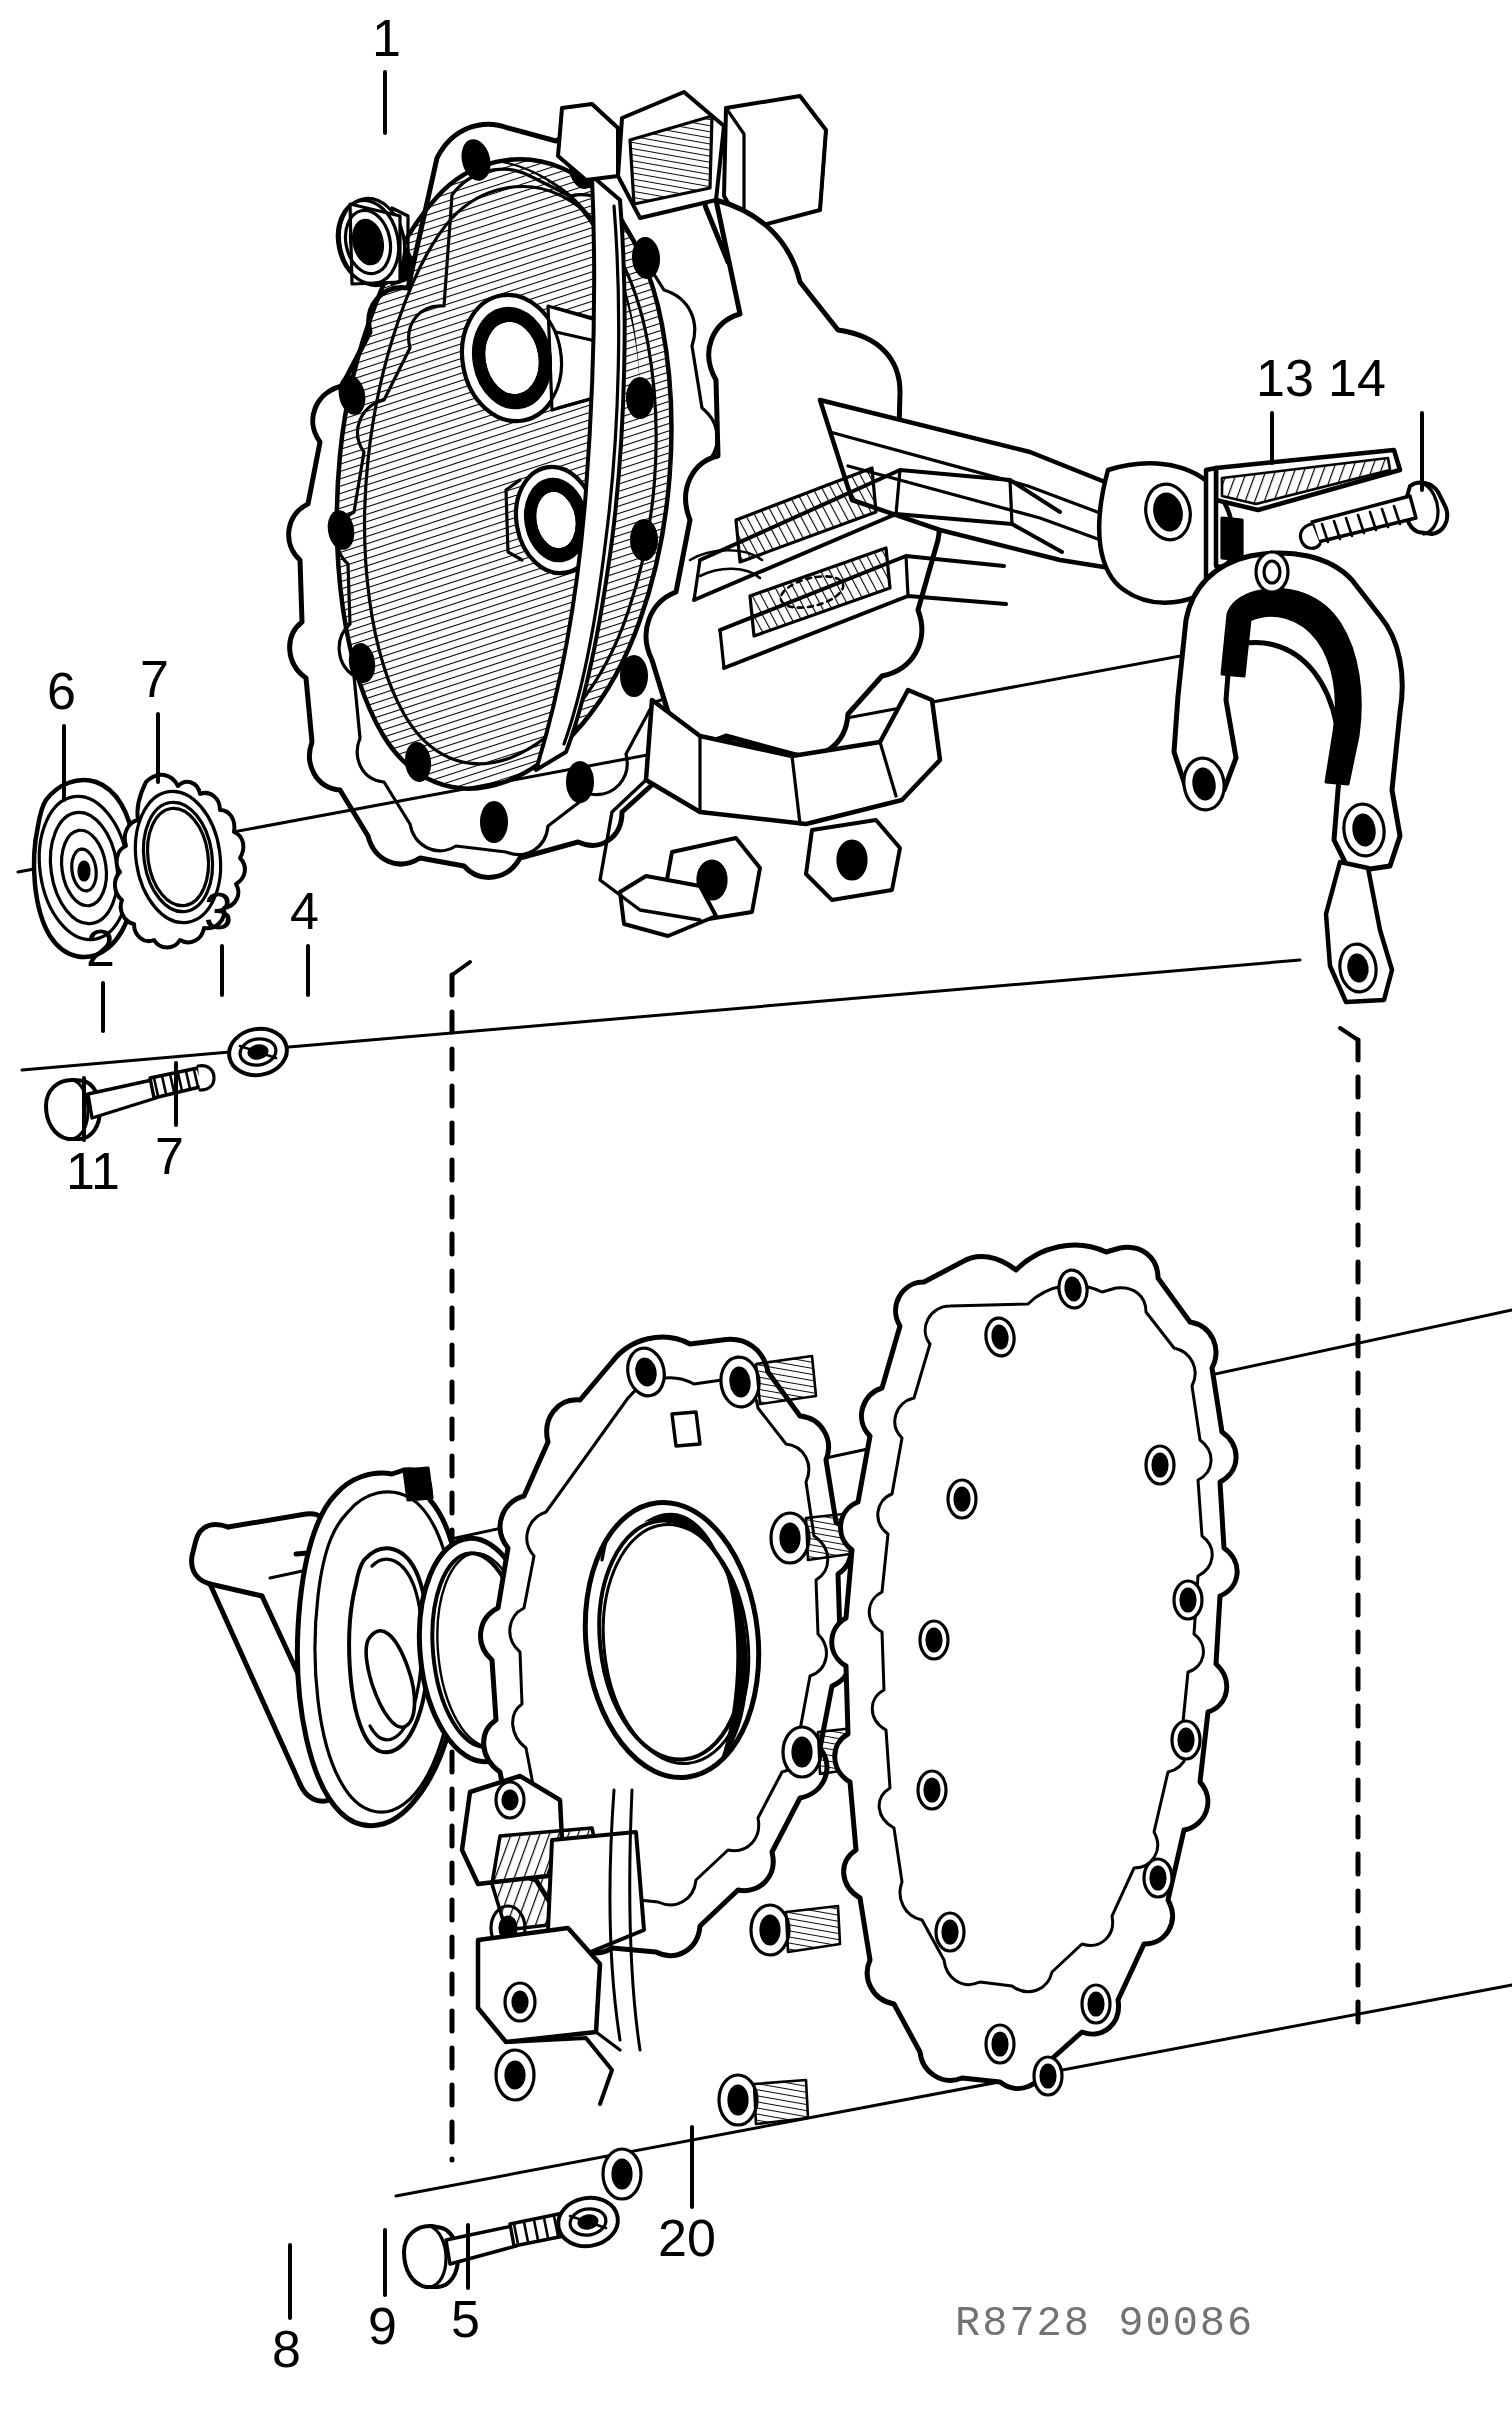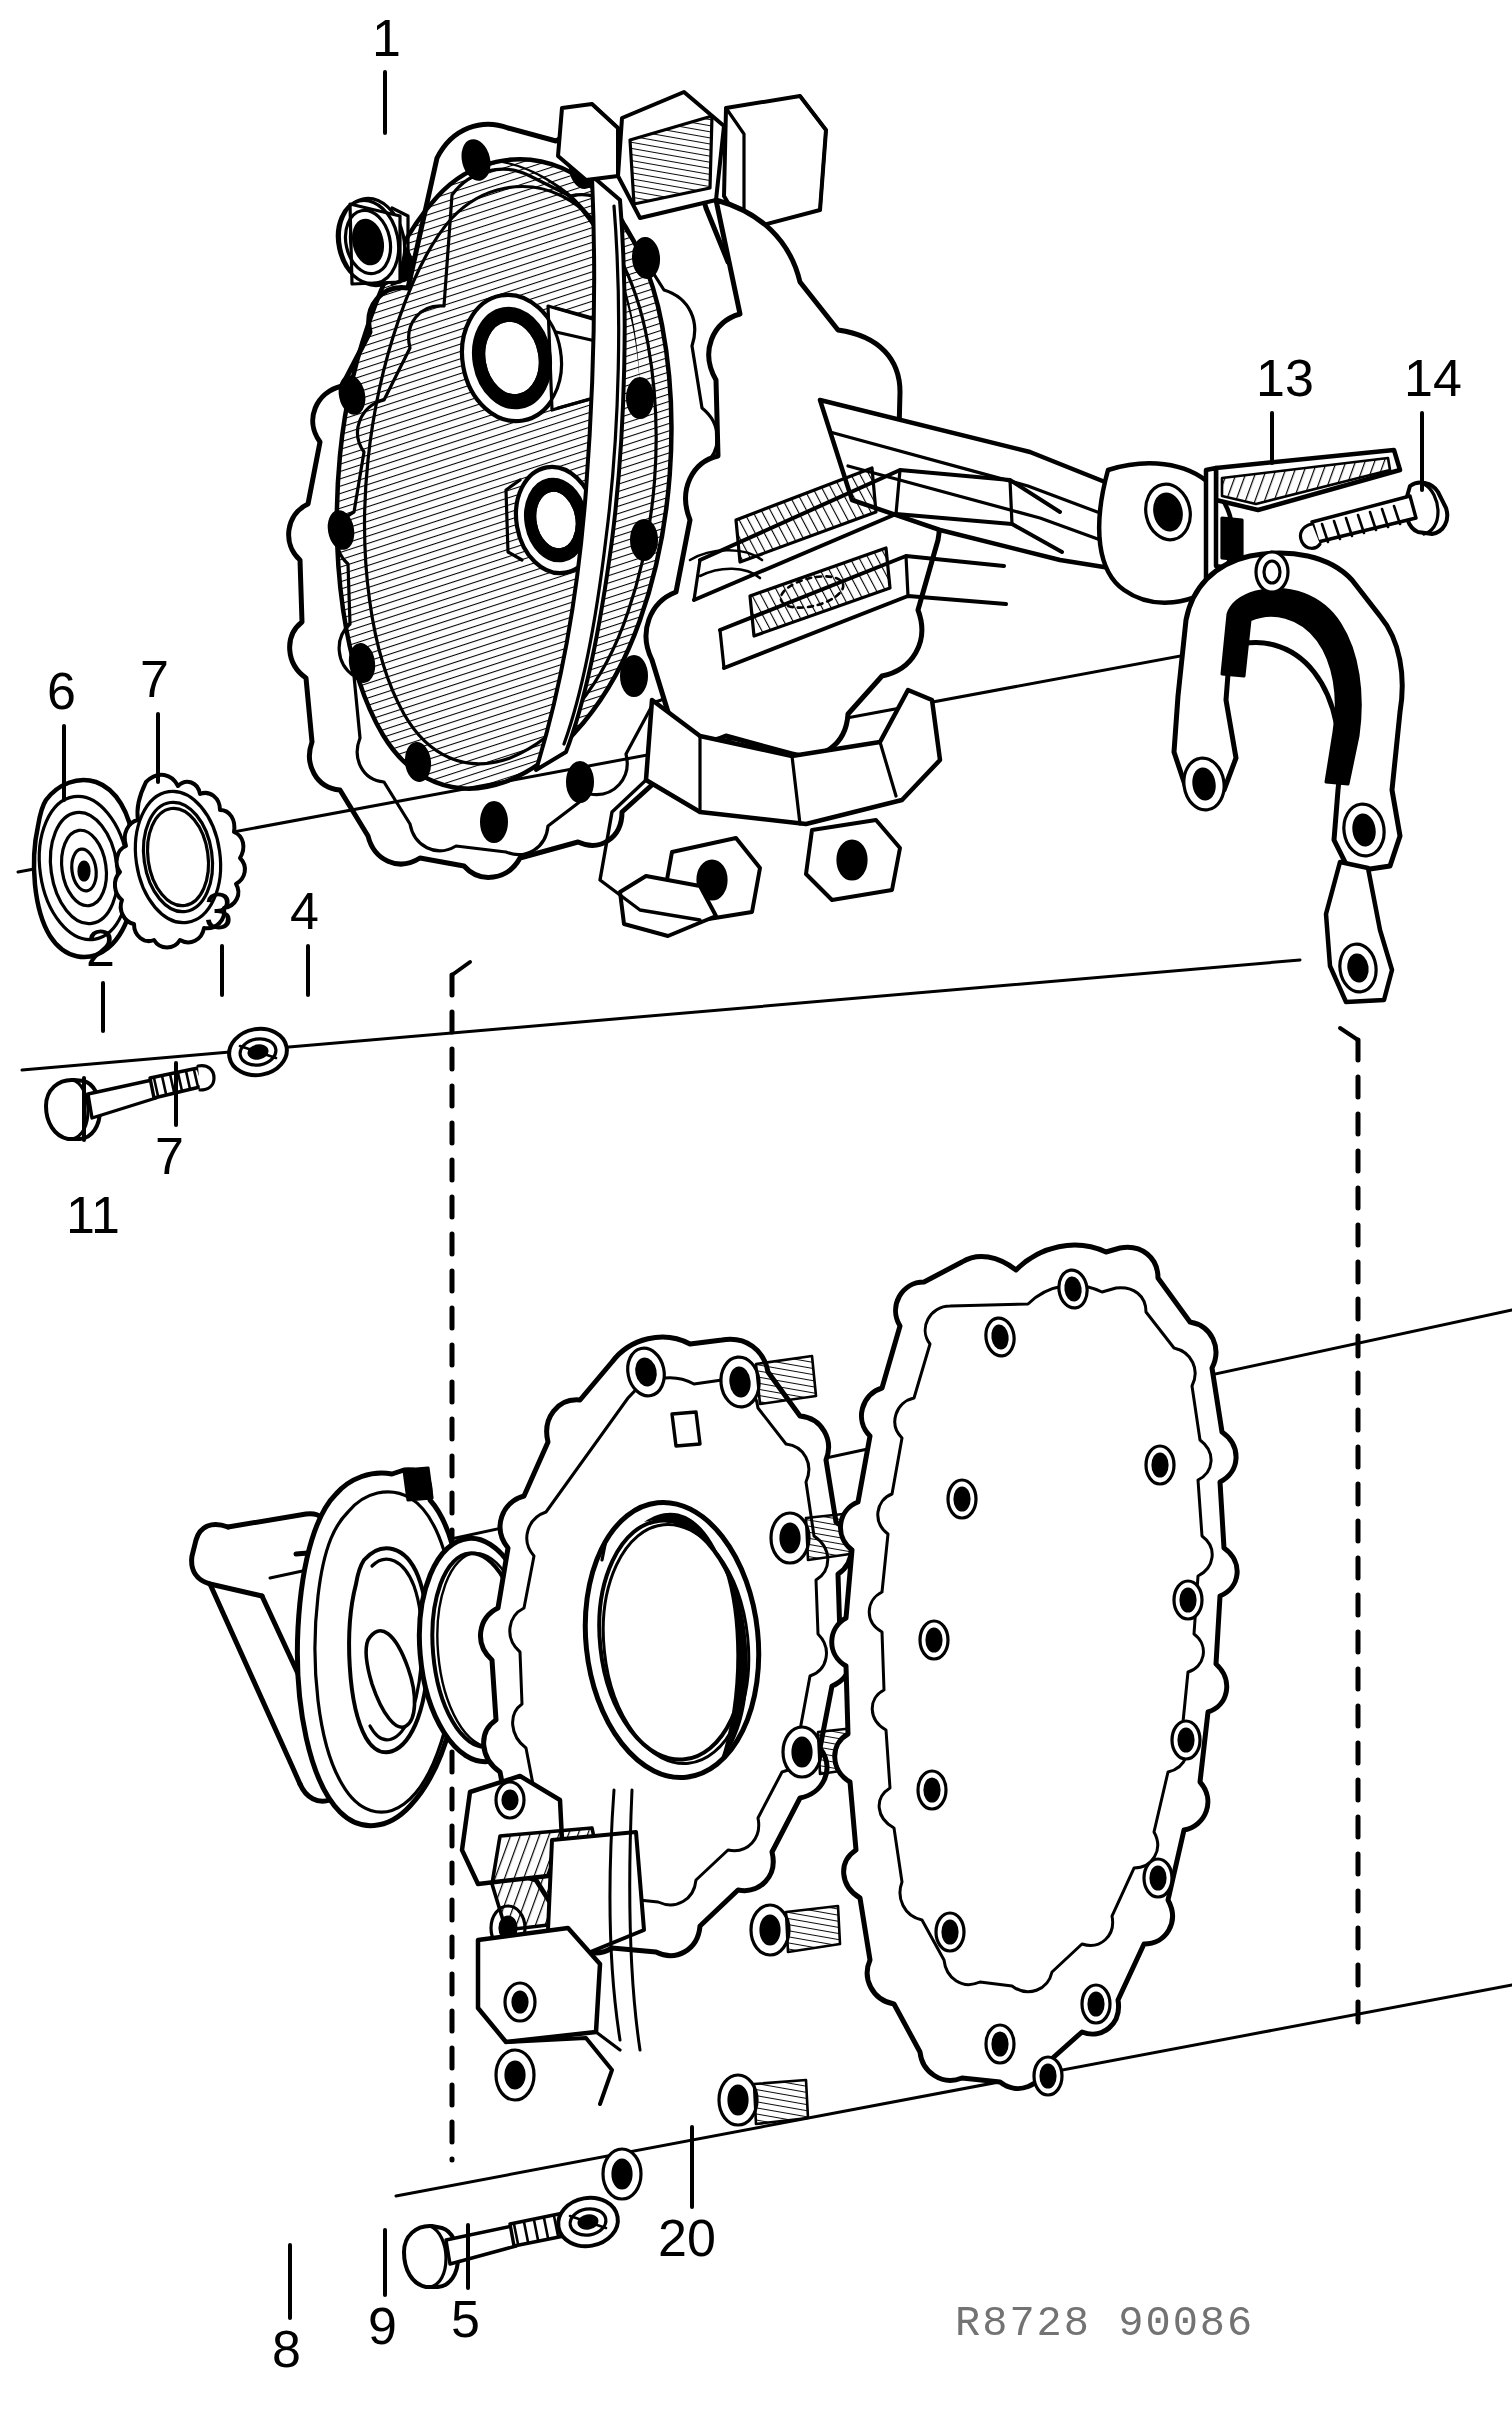--- a/index.html
+++ b/index.html
@@ -738,21 +738,21 @@
       <div class="callout" style="left: 372px; top: 12px;">1</div>
       <div class="callout" style="left: 86px; top: 922px;">2</div>
       <div class="callout" style="left: 204px; top: 885px;">3</div>
       <div class="callout" style="left: 290px; top: 885px;">4</div>
       <div class="callout" style="left: 451px; top: 2293px;">5</div>
       <div class="callout" style="left: 47px; top: 665px;">6</div>
       <div class="callout" style="left: 140px; top: 653px;">7</div>
       <div class="callout" style="left: 272px; top: 2323px;">8</div>
       <div class="callout" style="left: 368px; top: 2300px;">9</div>
       <div class="callout" style="left: 658px; top: 2212px;">20</div>
-      <div class="callout" style="left: 66px; top: 1145px; margin-top: 44px;">11</div>
+      <div class="callout" style="left: 66px; top: 1145px;">11</div>
       <div class="callout" style="left: 155px; top: 1130px;">7</div>
       <div class="callout" style="left: 1256px; top: 352px;">13</div>
-      <div class="callout" style="left: 1404px; top: 352px;">14</div>
+      <div class="callout" style="left: 1328px; top: 352px;">14</div>
     </div>
 
   <div id="refcode">R8728 90086</div>
 
 </div>
 
 </body></html>

